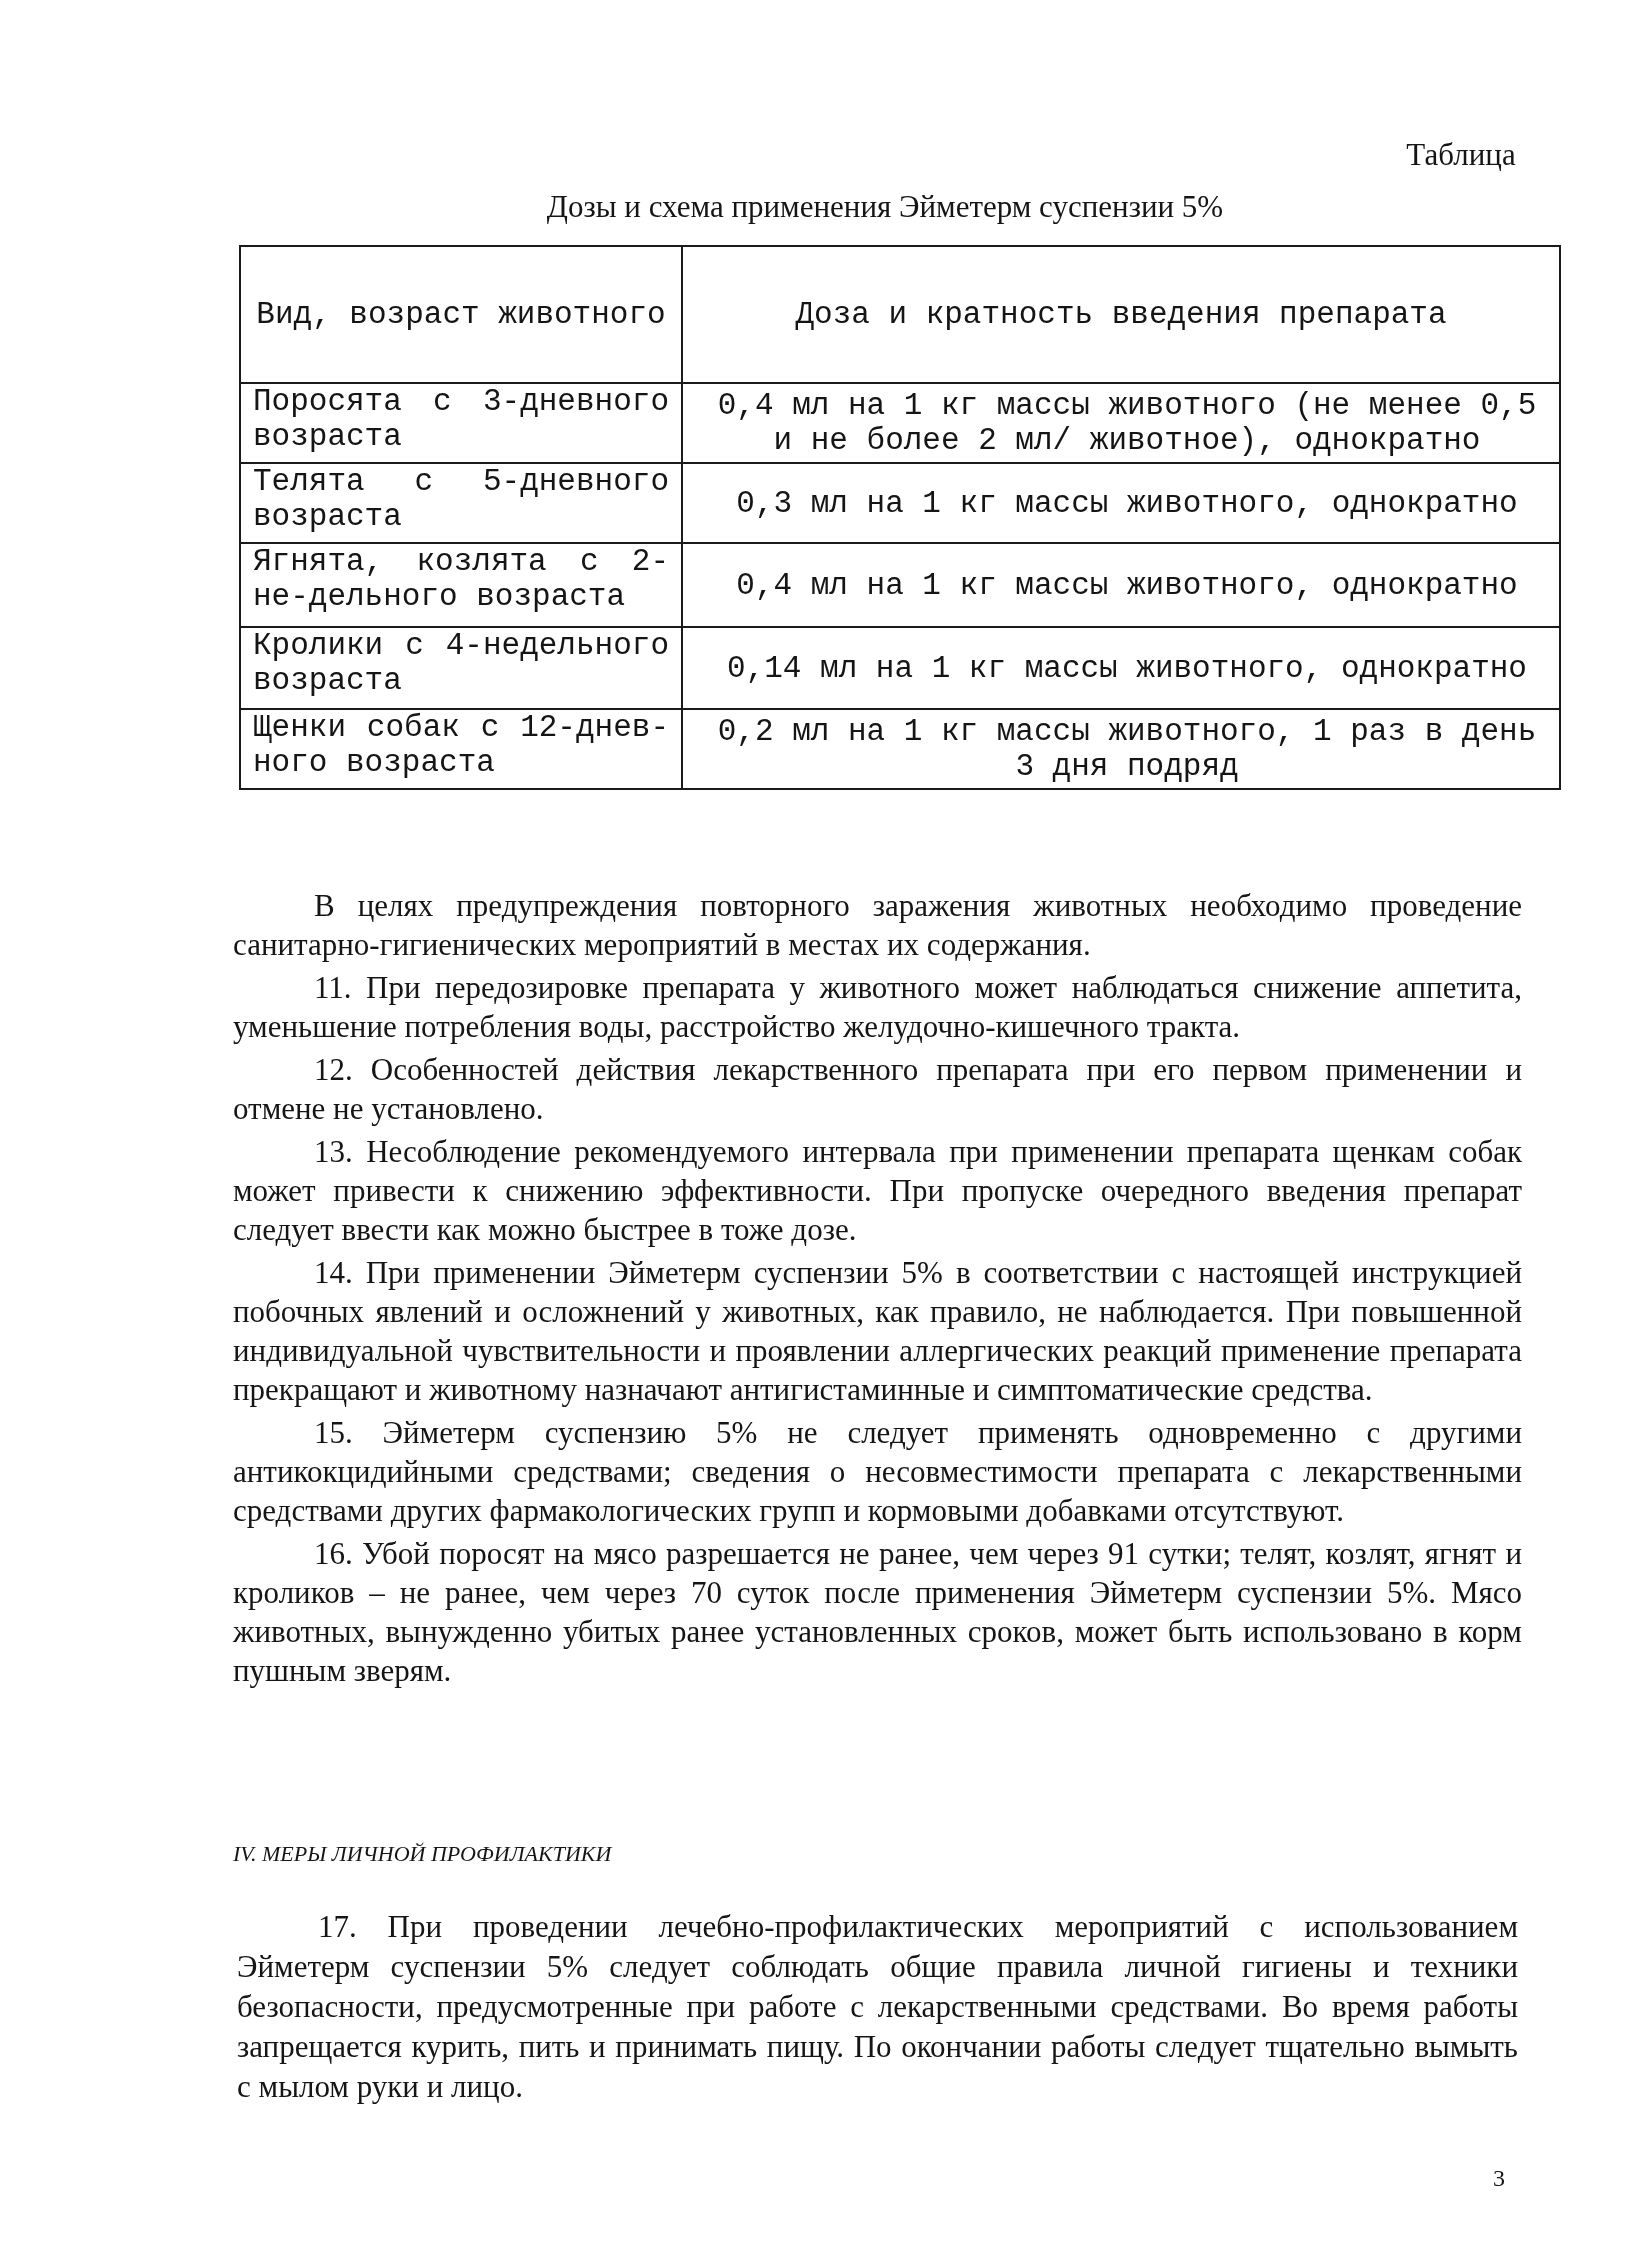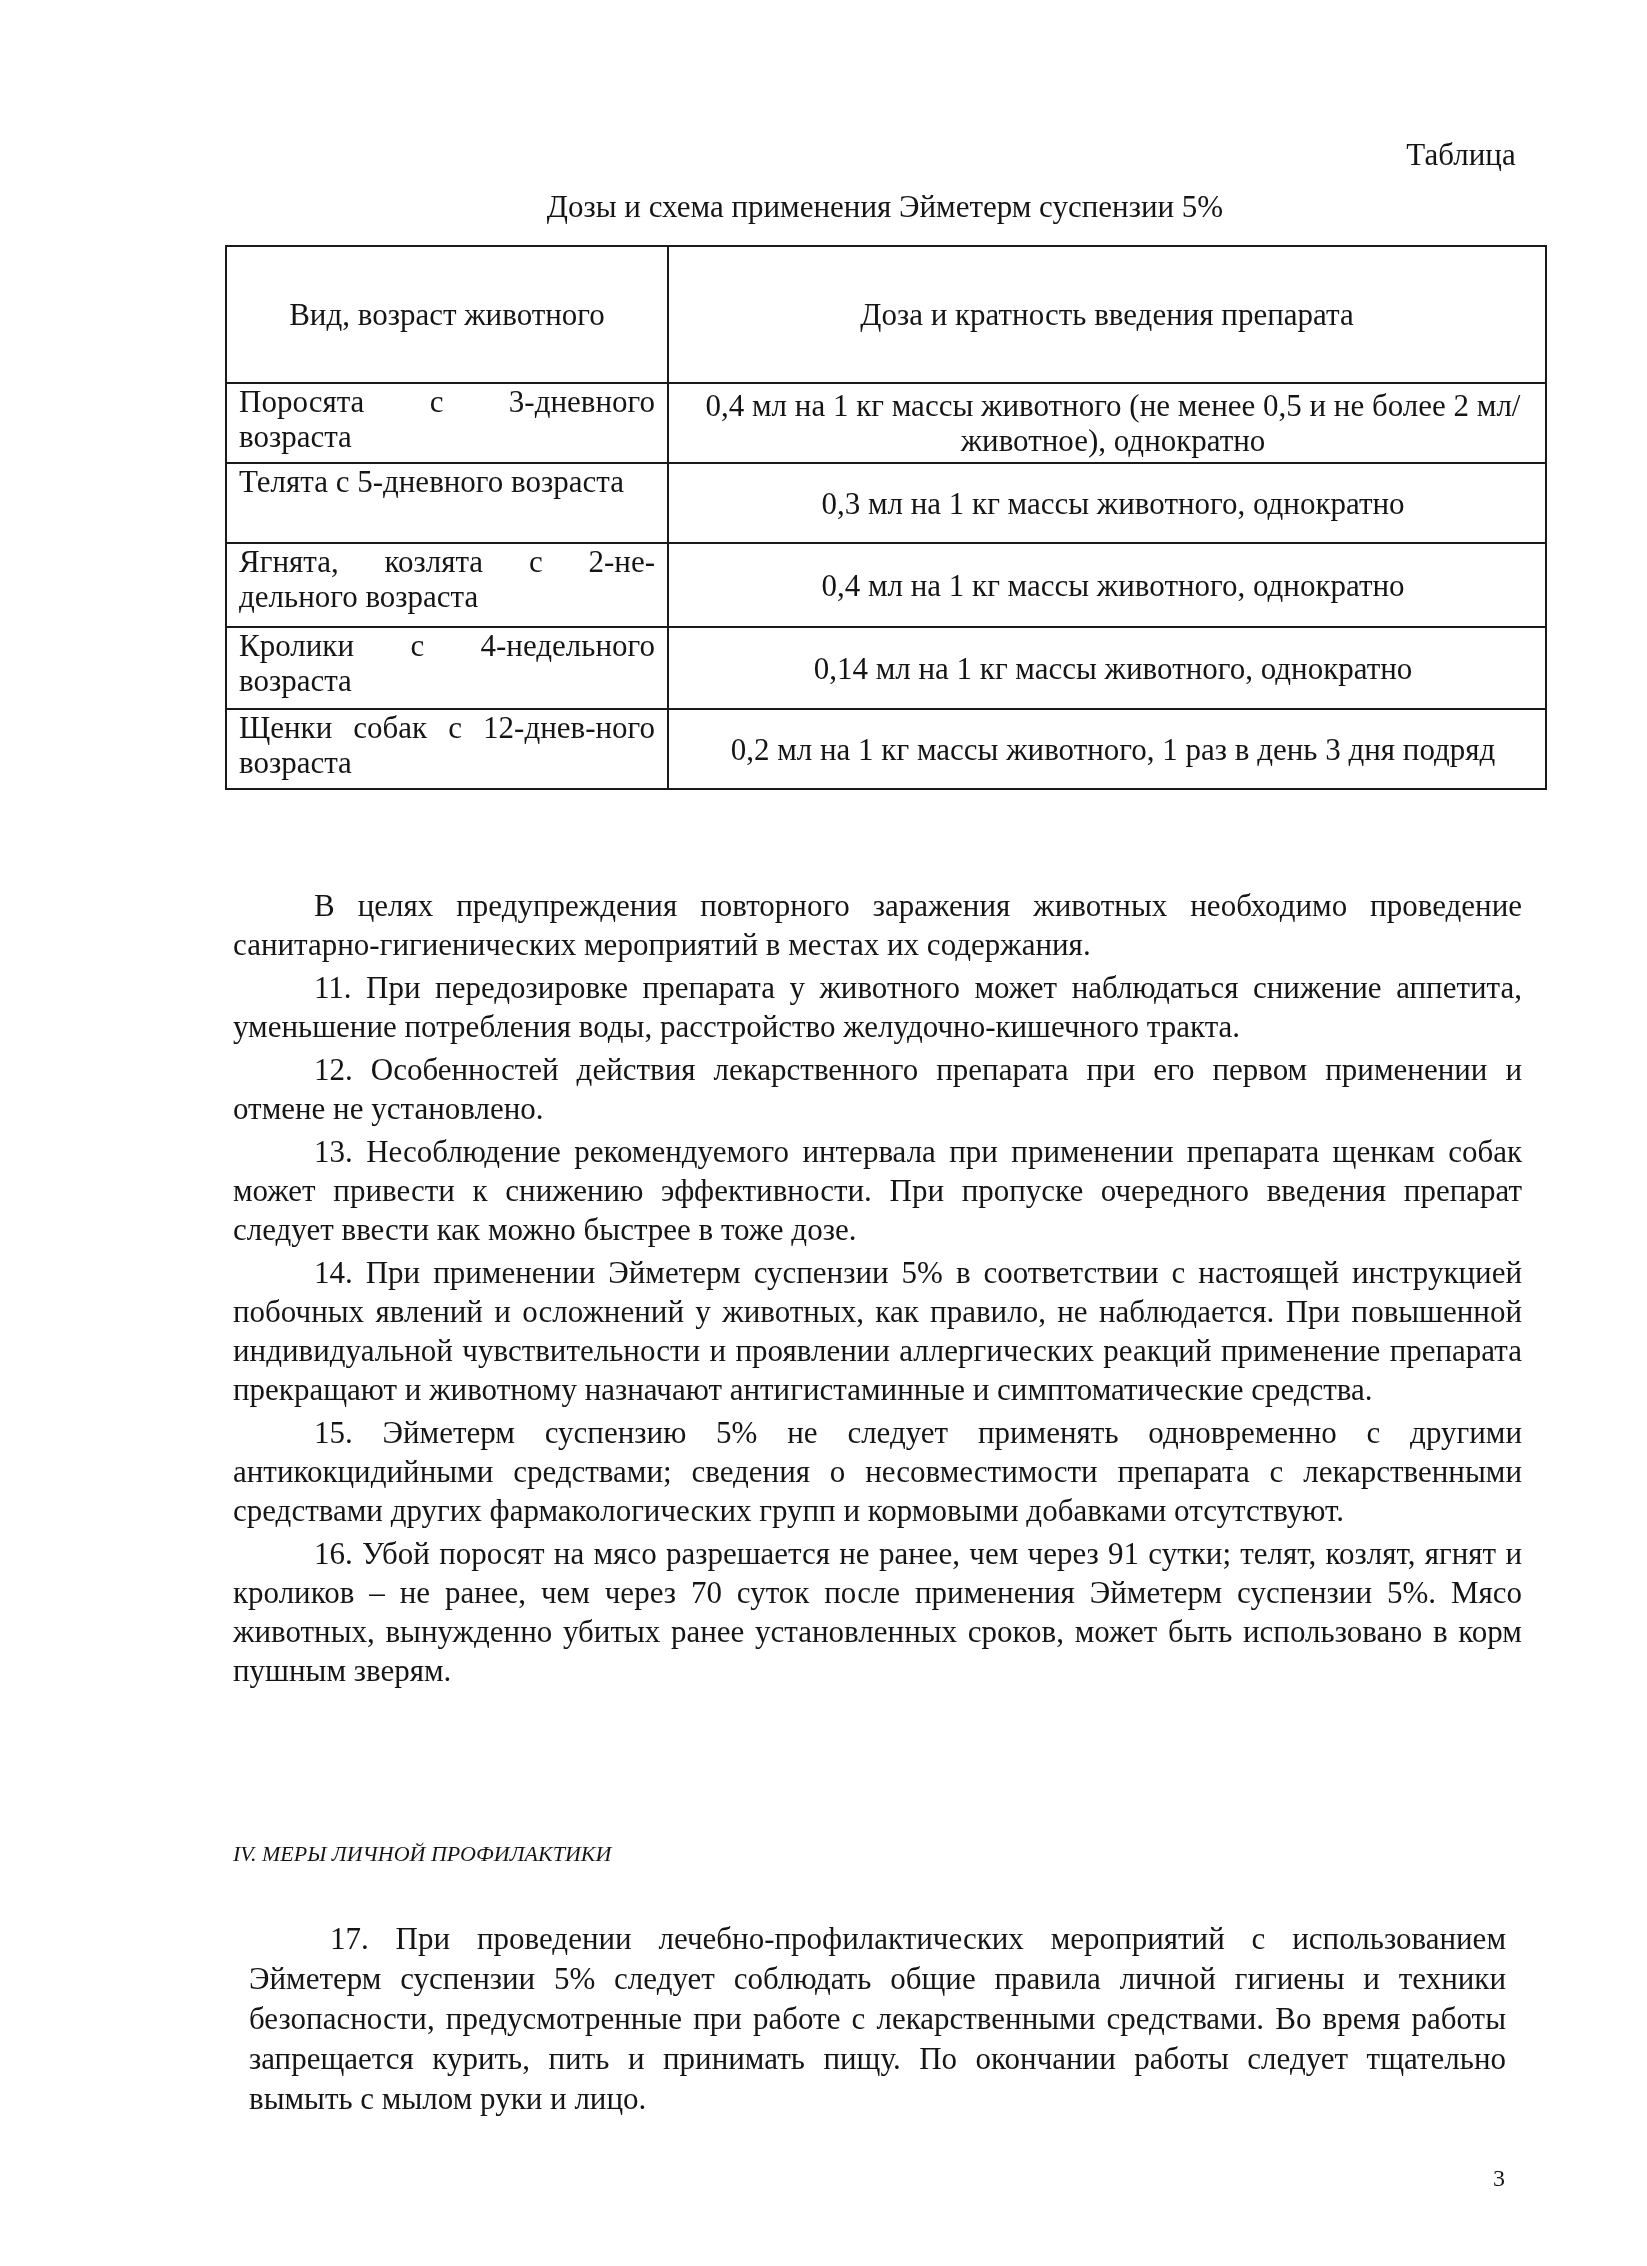--- a/index.html
+++ b/index.html
@@ -11,23 +11,23 @@
   .page { position: absolute; left: 0; top: 0; width: 1647px; height: 2266px; }
   .table-label {
     position: absolute; left: 1386px; top: 137px; width: 150px;
     text-align: center; font-size: 31px; line-height: 36px;
   }
   .table-title {
     position: absolute; left: 225px; width: 1320px; top: 188px;
     text-align: center; font-size: 31px; line-height: 38px;
   }
   table.doses {
-    position: absolute; left: 225px; top: 245px; width: 1320px;
+    position: absolute; left: 239px; top: 245px; width: 1320px;
     border-collapse: collapse; table-layout: fixed;
-    font-size: 31px; line-height: 35px;
+    font-size: 31px; line-height: 35px; font-family: Liberation Mono, monospace;
   }
   table.doses td, table.doses th {
     border: 2px solid #1a1a1a; padding: 0 12px; vertical-align: middle;
     font-weight: normal;
   }
   table.doses col.c1 { width: 442px; }
   table.doses col.c2 { width: 878px; }
   table.doses th { height: 135px; text-align: center; }
   table.doses td.animal { text-align: justify; text-align-last: left; vertical-align: top; padding-top: 0; }
   table.doses td.dose { text-align: center; padding-left: 24px; }
@@ -45,21 +45,21 @@
     margin: 0 0 4px 0; text-indent: 81px; text-align: justify;
   }
   .section-heading {
     position: absolute; left: 233px; width: 1289px; top: 1834px;
     font-size: 22px; line-height: 40px; font-style: italic;
   }
   .body-text-2 {
     position: absolute; left: 233px; top: 1903px; width: 1289px;
     font-size: 31px; line-height: 40px;
   }
-  .body-text-2 p { margin: 16px; text-indent: 81px; text-align: justify; }
+  .body-text-2 p { margin: 4px; text-indent: 81px; text-align: justify; }
   .page-number {
     position: absolute; left: 1493px; top: 2164px; font-size: 24px; line-height: 28px;
   }
 </style>
 </head>
 <body>
 
 <div class="page">
 
   <div class="table-label">Таблица</div>

